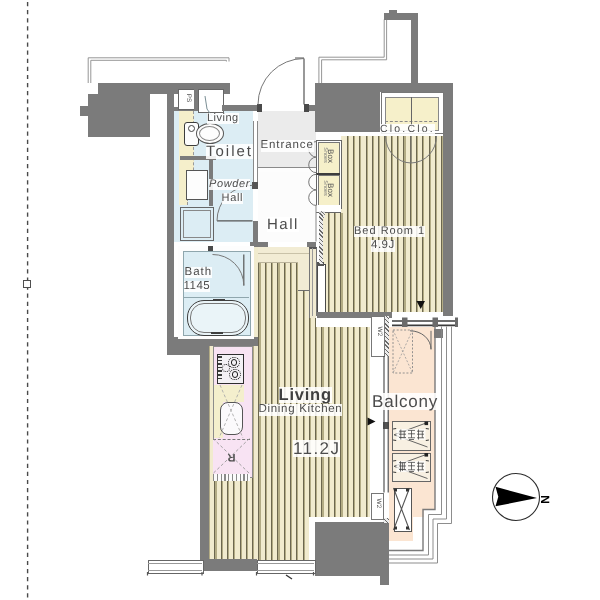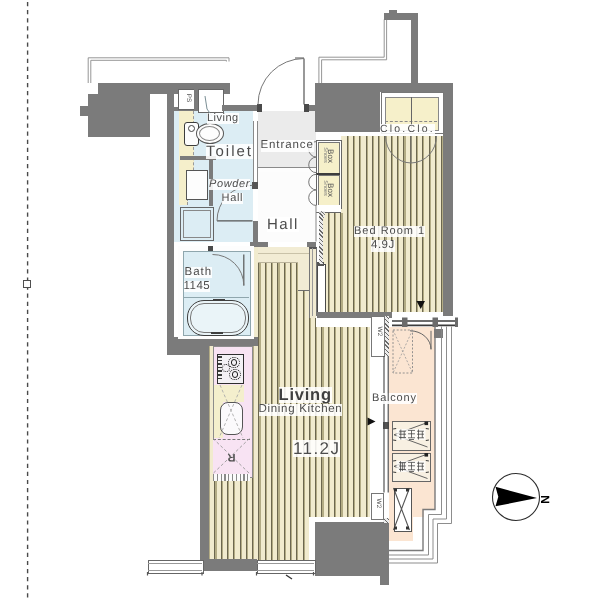--- a/index.html
+++ b/index.html
@@ -367,21 +367,21 @@
 <div class="lbl" style="left:354px;top:226px;font-size:11px;letter-spacing:1px;">Bed Room 1</div>
 
 <div class="lbl" style="left:371px;top:240px;font-size:11.5px;letter-spacing:0.5px;">4.9J</div>
 
 <div class="lbl" style="left:278.5px;top:386.5px;font-size:16.5px;font-weight:bold;letter-spacing:0.8px;color:#3f3f3f;">Living</div>
 
 <div class="lbl" style="left:258.5px;top:404px;font-size:11.5px;letter-spacing:0.7px;">Dining Kitchen</div>
 
 <div class="lbl" style="left:293px;top:440px;font-size:17px;letter-spacing:1.4px;">11.2J</div>
 
-<div class="lbl" style="left:372px;top:392.5px;font-size:11px;letter-spacing:0.8px;">Balcony</div>
+<div class="lbl" style="left:372px;top:392.5px;font-size:17px;letter-spacing:0.8px;">Balcony</div>
 
 <div class="abs" style="left:314px;top:149px;width:28px;height:14px;color:#555;font-size:8px;transform:rotate(90deg);transform-origin:center;text-align:center;">Box</div>
 
 <div class="abs" style="left:308.5px;top:149.5px;width:28px;height:10px;color:#777;font-size:5.5px;transform:rotate(90deg);transform-origin:center;text-align:center;">Shoes</div>
 
 <div class="abs" style="left:314px;top:182.5px;width:28px;height:14px;color:#555;font-size:8px;transform:rotate(90deg);transform-origin:center;text-align:center;">Box</div>
 
 <div class="abs" style="left:308.5px;top:183px;width:28px;height:10px;color:#777;font-size:5.5px;transform:rotate(90deg);transform-origin:center;text-align:center;">Shoes</div>
 
 <div class="abs" style="left:178.5px;top:93px;width:15px;height:10px;color:#555;font-size:6.5px;transform:rotate(90deg);text-align:center;">PS</div>

